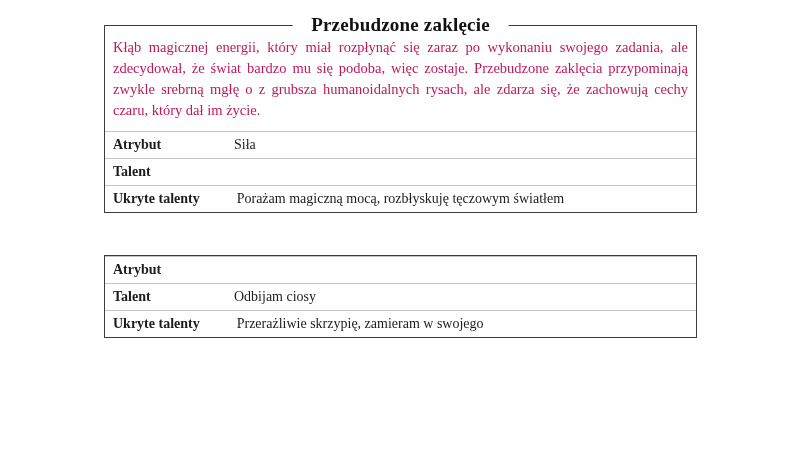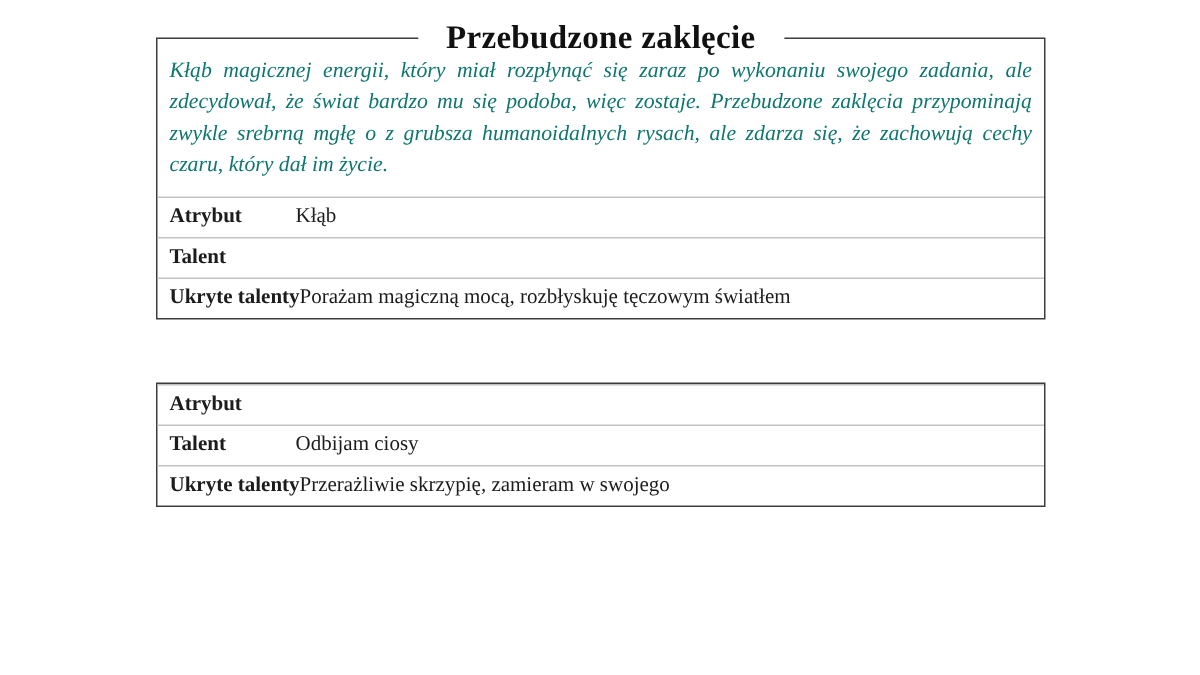--- a/index.html
+++ b/index.html
@@ -32,43 +32,43 @@
   .card-2 { margin-top: 42px; }
   .card-title {
     position: absolute;
     top: -13px;
     left: 50%;
     transform: translateX(-50%);
     background: #ffffff;
     padding: 0 19px;
     font-family: "Liberation Serif", serif;
     font-weight: bold;
-    font-size: 22px;
+    font-size: 19px;
     line-height: 24px;
     white-space: nowrap;
     letter-spacing: 0.2px;
     color: #111111;
   }
   .card-desc {
     margin: 0;
     padding: 11px 8px 10px 8px;
-    font-style: italic;
     font-size: 14.5px;
     line-height: 21px;
     text-align: justify;
-    color: #0f766e;
+    color: #be185d;
   }
   .stat-rows { width: 100%; }
   .stat-row {
     display: flex;
     align-items: baseline;
     border-top: 1px solid #c4c4c4;
     padding: 4px 8px 5px 8px;
     font-size: 14px;
     line-height: 17px;
+    gap: 37px;
   }
   .stat-label {
     font-weight: bold;
     flex: 0 0 84px;
     white-space: nowrap;
   }
   .stat-value {
     flex: 1;
   }
 </style>
@@ -76,21 +76,21 @@
 <body>
 
 <div class="page">
 
   <section class="card card-1">
     <div class="card-title">Przebudzone zaklęcie</div>
     <p class="card-desc">Kłąb magicznej energii, który miał rozpłynąć się zaraz po wykonaniu swojego zadania, ale zdecydował, że świat bardzo mu się podoba, więc zostaje. Przebudzone zaklęcia przypominają zwykle srebrną mgłę o z grubsza humanoidalnych rysach, ale zdarza się, że zachowują cechy czaru, który dał im życie.</p>
     <div class="stat-rows">
       <div class="stat-row">
         <span class="stat-label">Atrybut</span>
-        <span class="stat-value">Kłąb</span>
+        <span class="stat-value">Siła</span>
       </div>
       <div class="stat-row">
         <span class="stat-label">Talent</span>
       </div>
       <div class="stat-row">
         <span class="stat-label">Ukryte talenty</span>
         <span class="stat-value">Porażam magiczną mocą, rozbłyskuję tęczowym światłem</span>
       </div>
     </div>
   </section>

